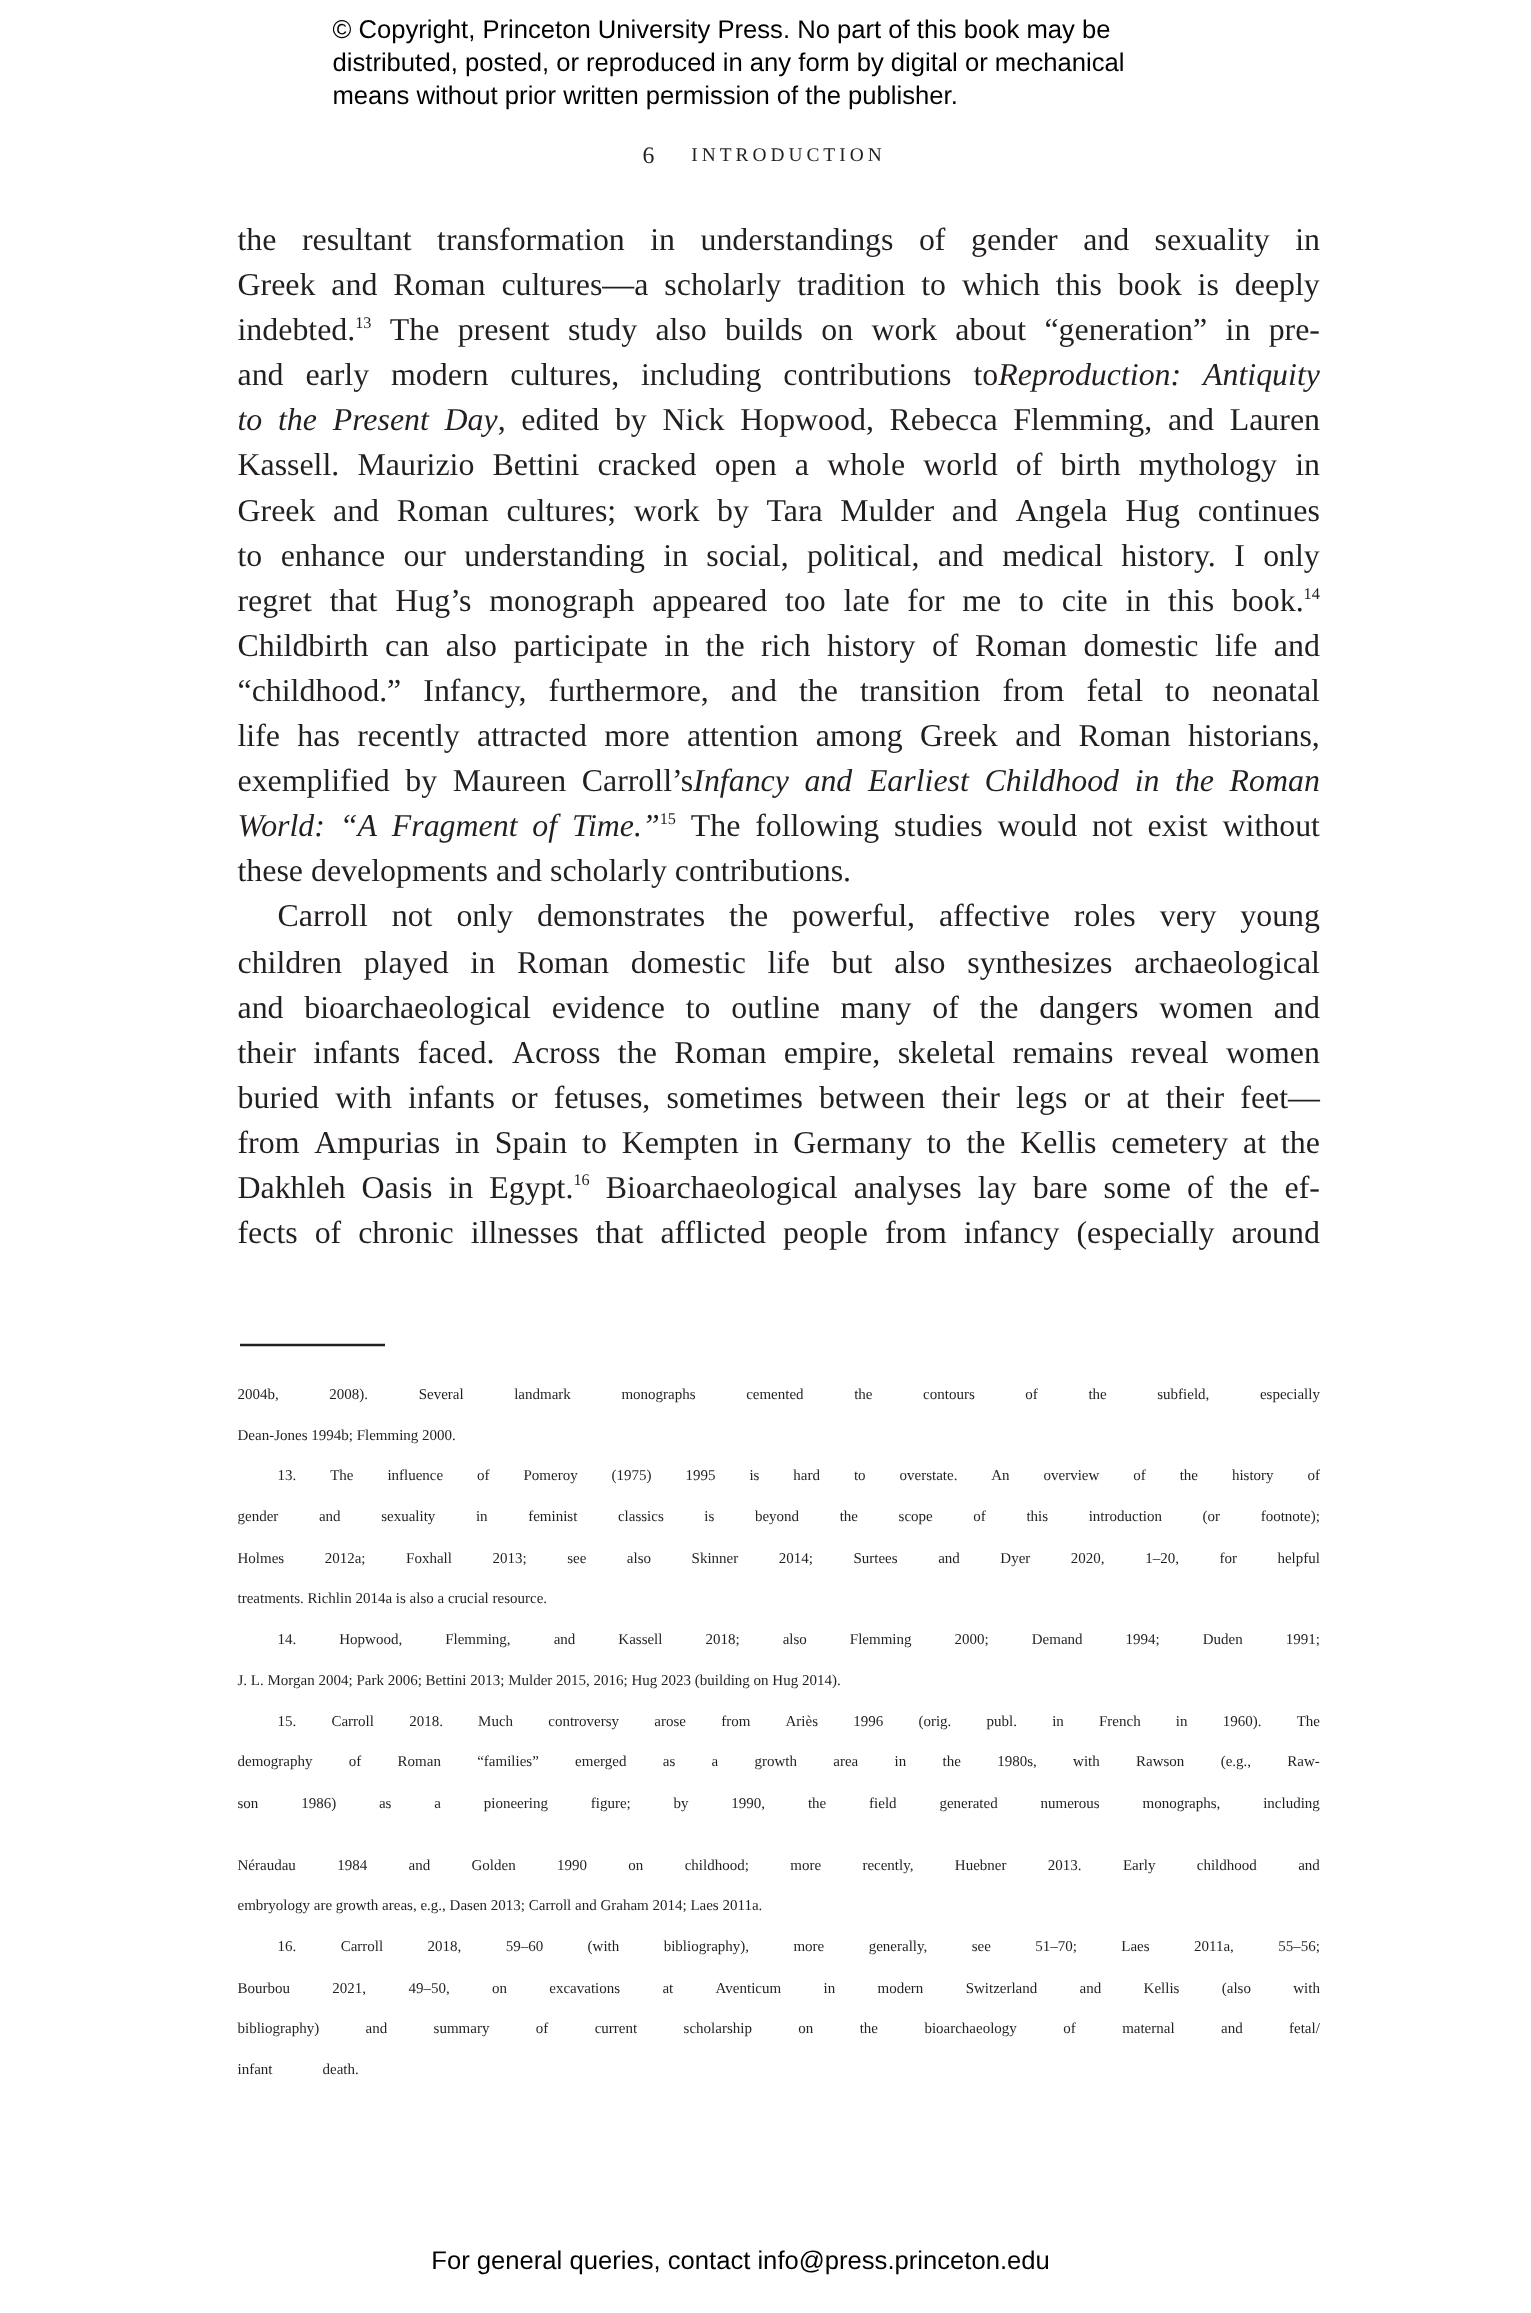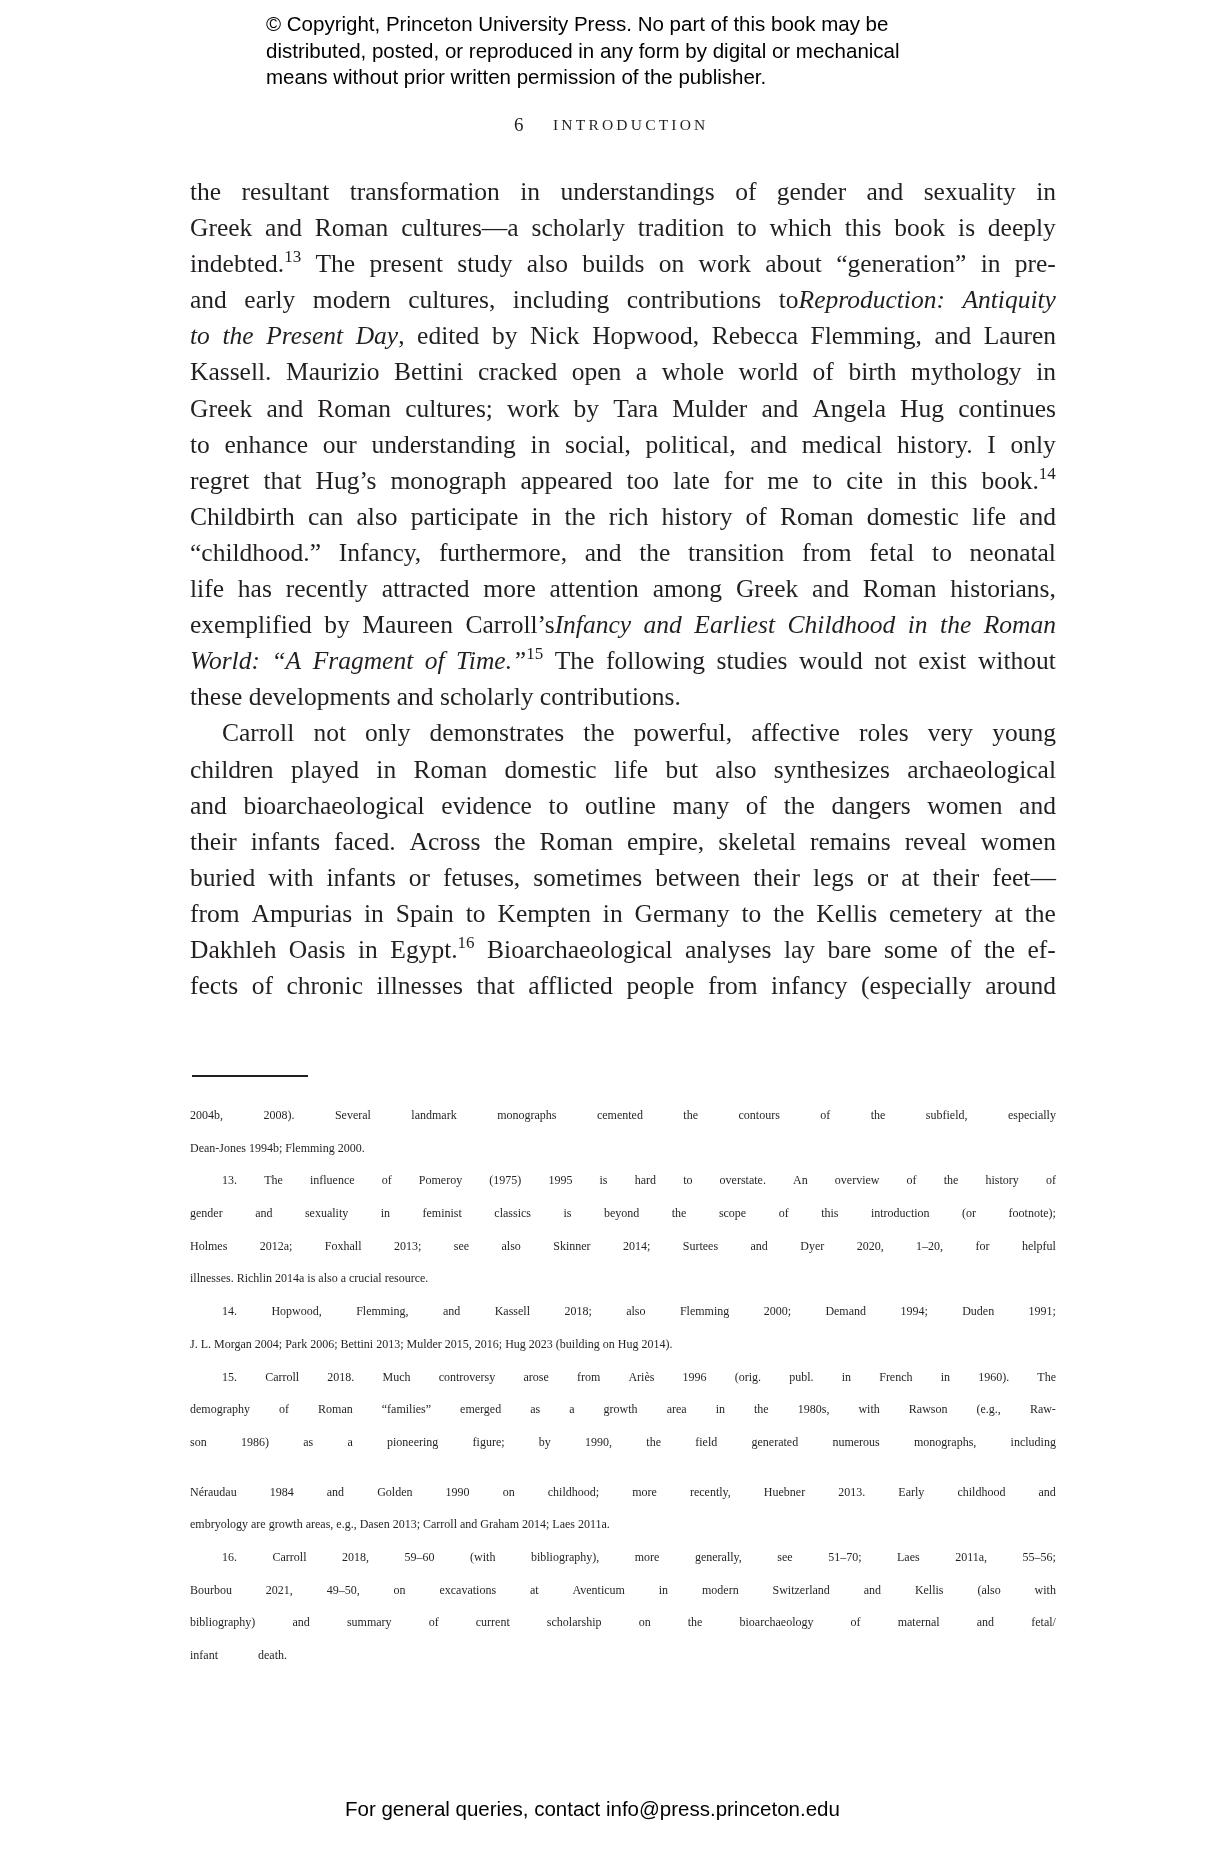--- a/index.html
+++ b/index.html
@@ -14,21 +14,21 @@
     position: absolute; left: 0; top: 114px; width: 1225px; text-align: left;
     font-family: "Liberation Serif", serif; font-size: 17px; color: #231f20;
   }
   .running-head .num { position: absolute; left: 514px; top: 0; font-size: 19px; }
   .running-head .title { position: absolute; left: 553px; top: 2px; letter-spacing: 3.2px; font-size: 15.5px; }
   .body-text {
     position: absolute; left: 190px; top: 174px; width: 866px;
     font-family: "Liberation Serif", serif; font-size: 25.5px; line-height: 36.1px;
     color: #231f20;
   }
-  sup.fn { font-size: 17px; vertical-align: 0; position: relative; top: -10px; line-height: 0; margin-top: 26px; }
+  sup.fn { font-size: 13px; vertical-align: 0; position: relative; top: -10px; line-height: 0; margin-top: 26px; }
   .rule {
     position: absolute; left: 192px; top: 1075px; width: 116px; height: 2px; background: #231f20;
   }
   .notes {
     position: absolute; left: 190px; top: 1099px; width: 866px;
     font-family: "Liberation Serif", serif; font-size: 12px; line-height: 32.7px;
     color: #231f20;
   }
   .footer {
     position: absolute; left: 345px; top: 1796px; width: 520px;
@@ -437,21 +437,21 @@
         <span class="w"><span>2014;</span></span>
         <span class="w"><span>Surtees</span></span>
         <span class="w"><span>and</span></span>
         <span class="w"><span>Dyer</span></span>
         <span class="w"><span>2020,</span></span>
         <span class="w"><span>1–20,</span></span>
         <span class="w"><span>for</span></span>
         <span class="w"><span>helpful</span></span>
       </div>
       <div class="j last" style="height: 32.7px;">
-        <span class="w"><span>illnesses.</span></span>
+        <span class="w"><span>treatments.</span></span>
         <span class="w"><span>Richlin</span></span>
         <span class="w"><span>2014a</span></span>
         <span class="w"><span>is</span></span>
         <span class="w"><span>also</span></span>
         <span class="w"><span>a</span></span>
         <span class="w"><span>crucial</span></span>
         <span class="w"><span>resource.</span></span>
       </div>
     </div>
     <div>

